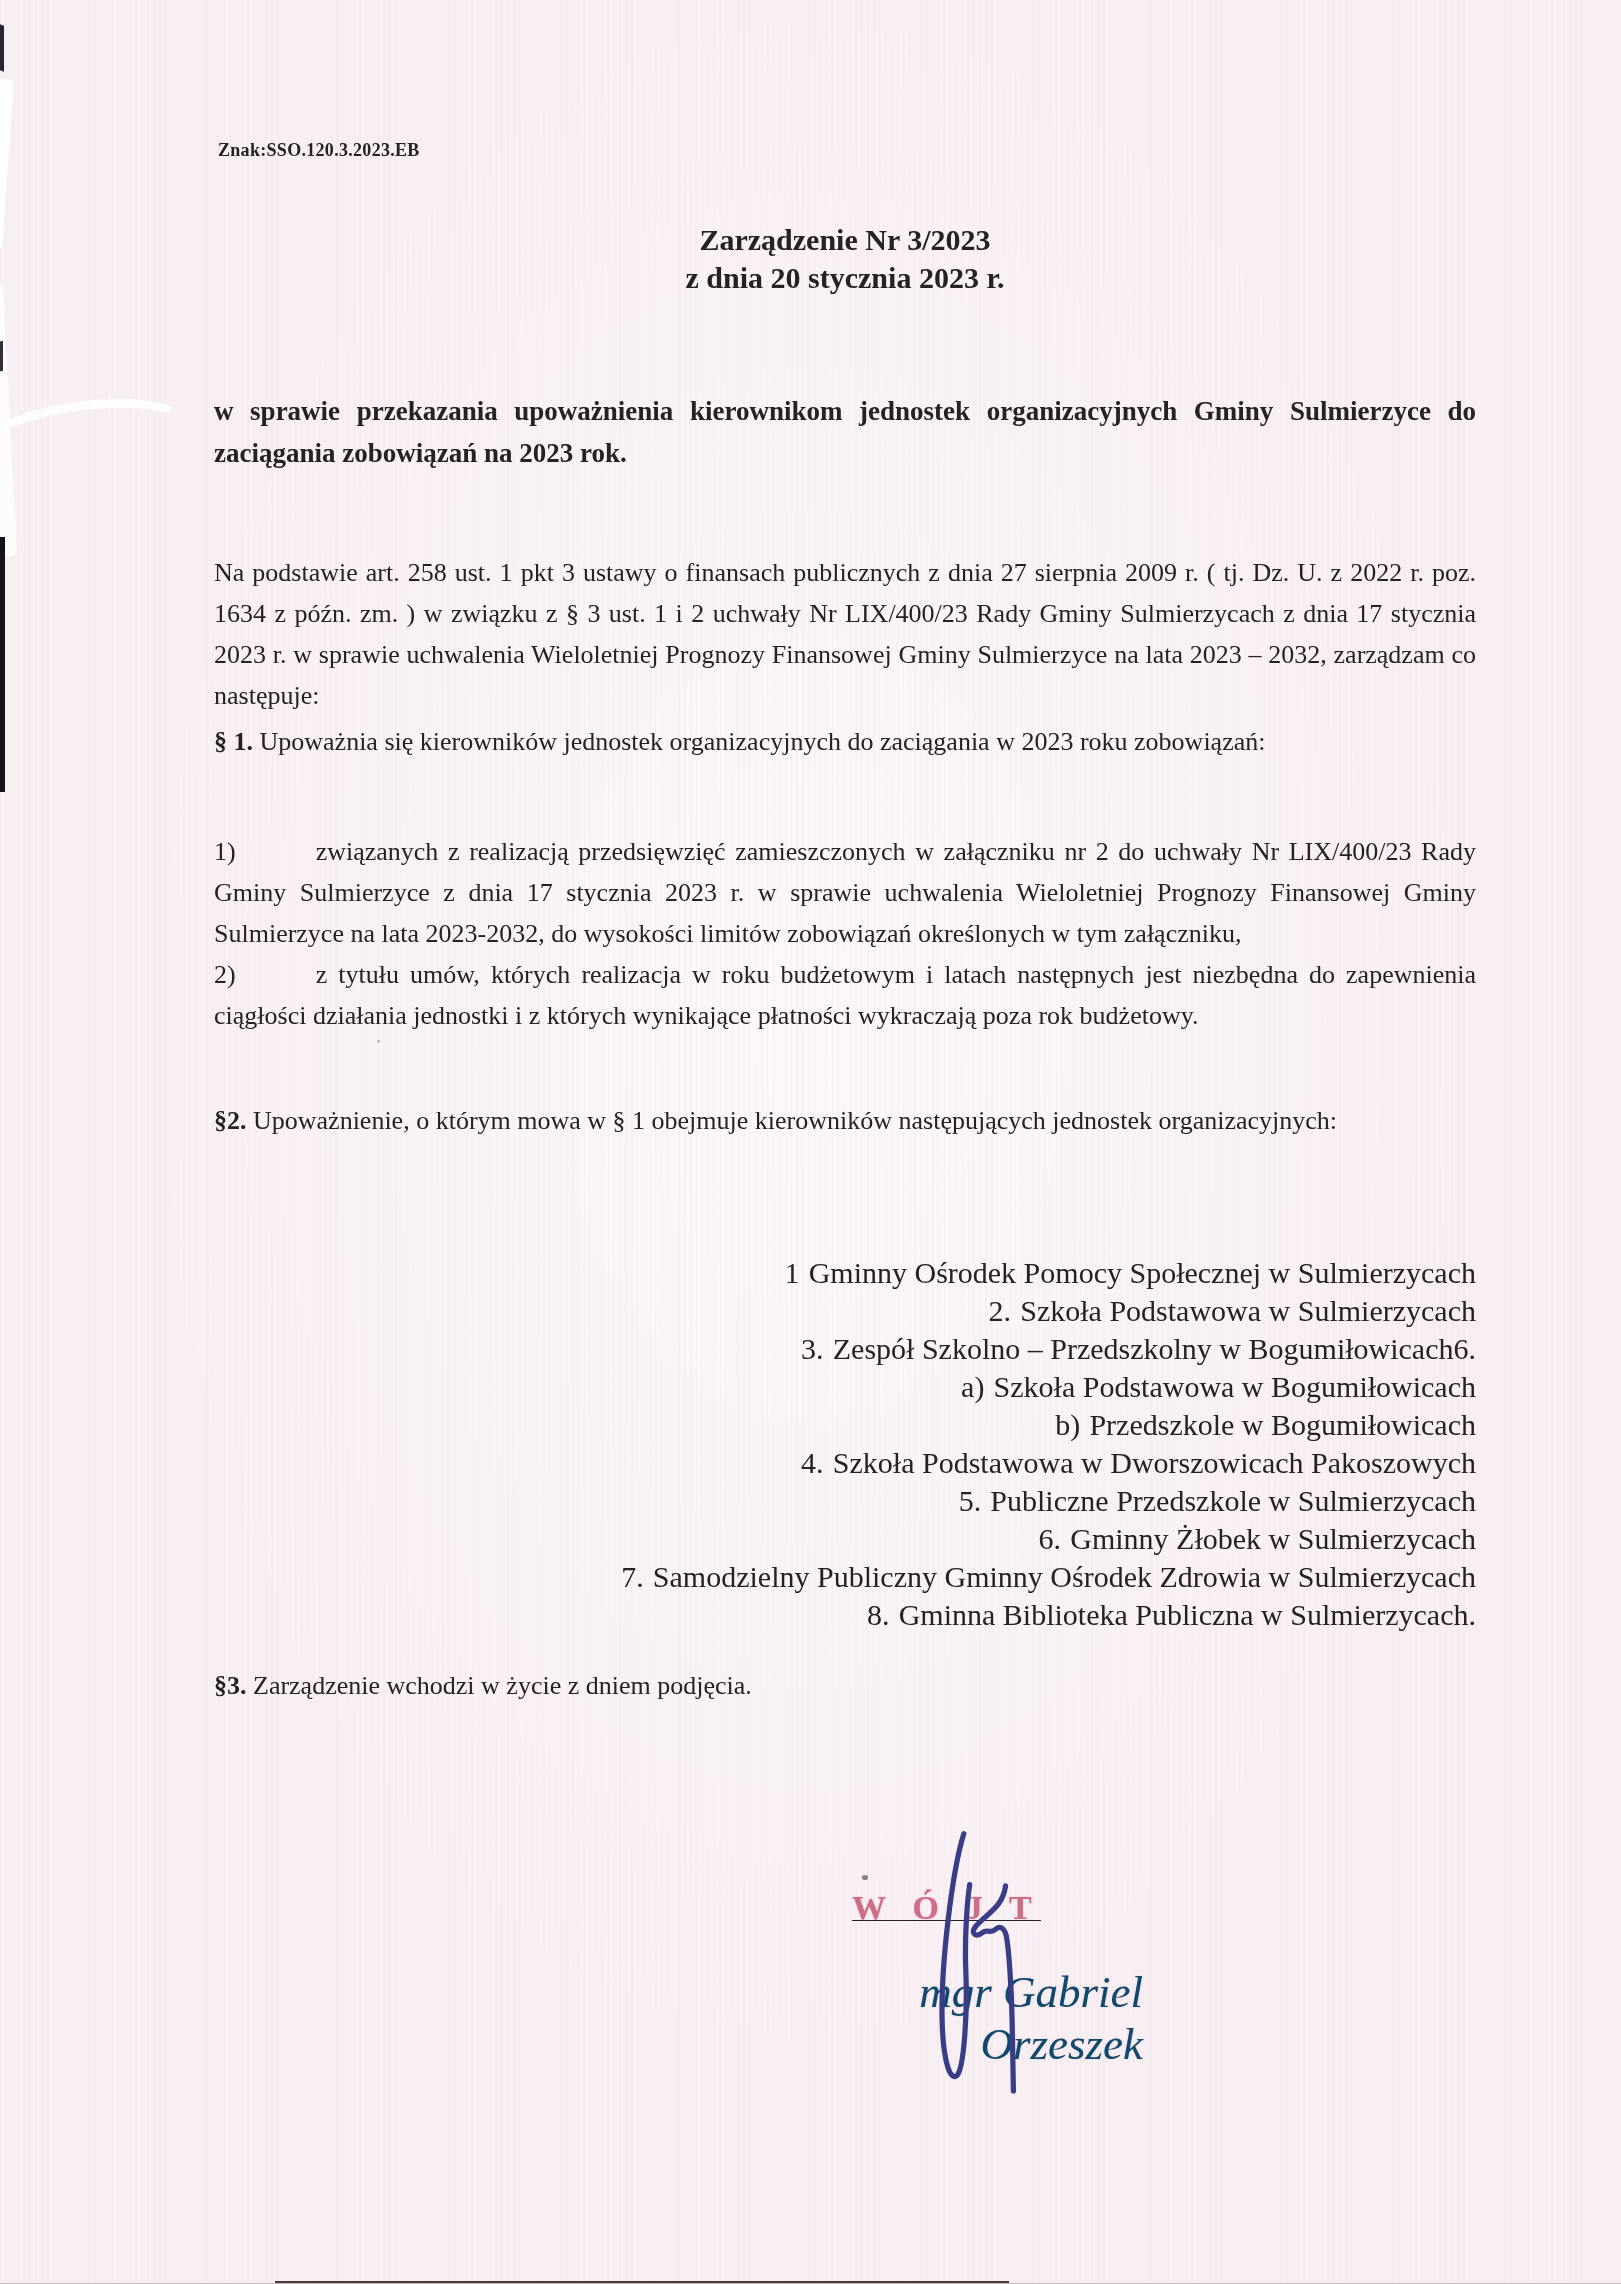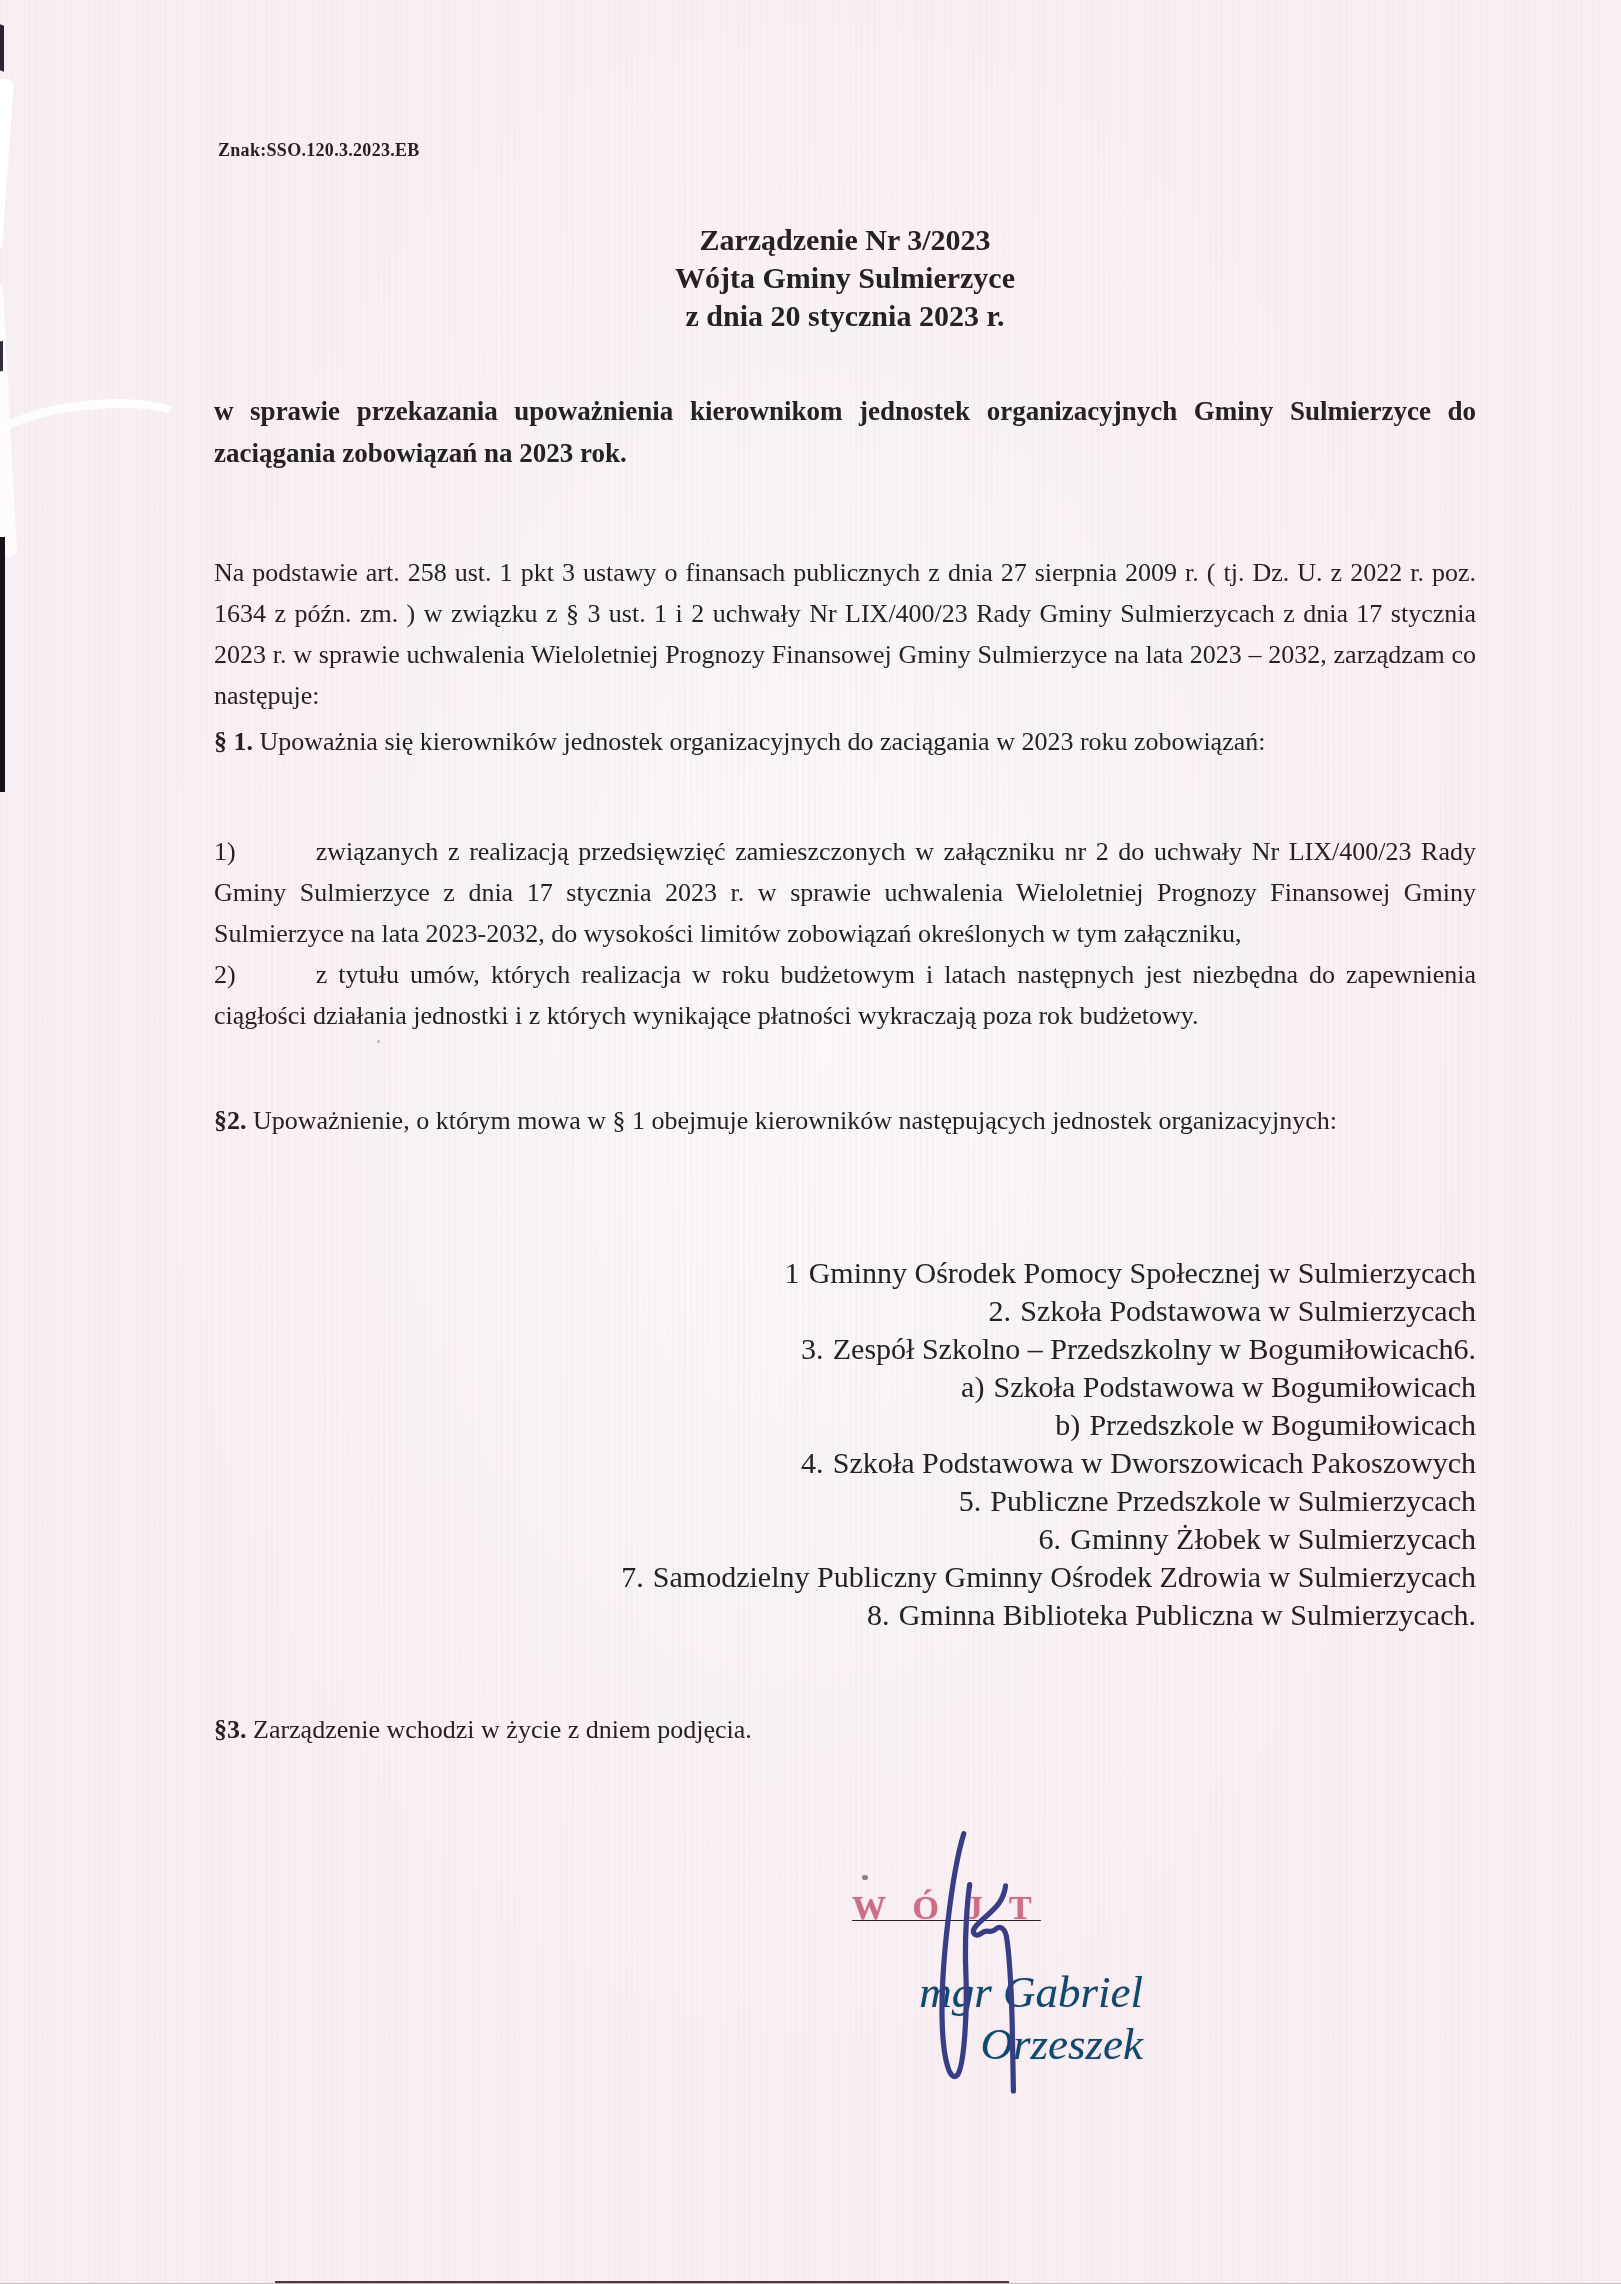--- a/index.html
+++ b/index.html
@@ -67,21 +67,21 @@
   }
   .units {
     top: 1254px;
     font-size: 30px;
     line-height: 38px;
     text-align: right;
   }
   .unit-line { white-space: nowrap; }
   .unit-line .marker { margin-right: 9.2px; }
   .unit-line.sub { padding-left: 56px; }
-  .par3 { top: 1665px; margin-top: 44px; }
+  .par3 { top: 1665px; }
   
   .stamp-block {
     left: 750px;
     top: 1889px;
     width: 393px;
     text-align: center;
     text-decoration: underline;
   }
   .stamp-title {
     font-size: 34px;
@@ -149,21 +149,20 @@
 <div class="abs edge-strip"></div>
 <div class="abs bottom-line-faint"></div>
 <div class="abs bottom-line-strong"></div>
 <div class="abs speck speck1"></div>
 <div class="abs speck speck2"></div>
 
 <div class="abs ref">Znak:SSO.120.3.2023.EB</div>
 
 <div class="abs col title-block">
   <div>Zarządzenie Nr 3/2023</div>
-  <div>Wójta Gminy Sulmierzyce</div>
   <div>z dnia 20 stycznia 2023 r.</div>
 </div>
 
 <div class="abs col subject">w sprawie przekazania upoważnienia kierownikom jednostek organizacyjnych Gminy Sulmierzyce do zaciągania zobowiązań na 2023 rok.</div>
 
 <div class="abs col body-text legal">Na podstawie art. 258 ust. 1 pkt 3 ustawy o finansach publicznych z dnia 27 sierpnia 2009 r. ( tj. Dz. U. z 2022 r. poz. 1634 z późn. zm. ) w związku z § 3 ust. 1 i 2 uchwały Nr LIX/400/23 Rady Gminy Sulmierzycach z dnia 17 stycznia 2023 r. w sprawie uchwalenia Wieloletniej Prognozy Finansowej Gminy Sulmierzyce na lata 2023 – 2032, zarządzam co następuje:</div>
 
 <div class="abs col body-text par1">
   <span class="bold">§ 1.</span>
   <span>Upoważnia się kierowników jednostek organizacyjnych do zaciągania w 2023 roku zobowiązań:</span>

